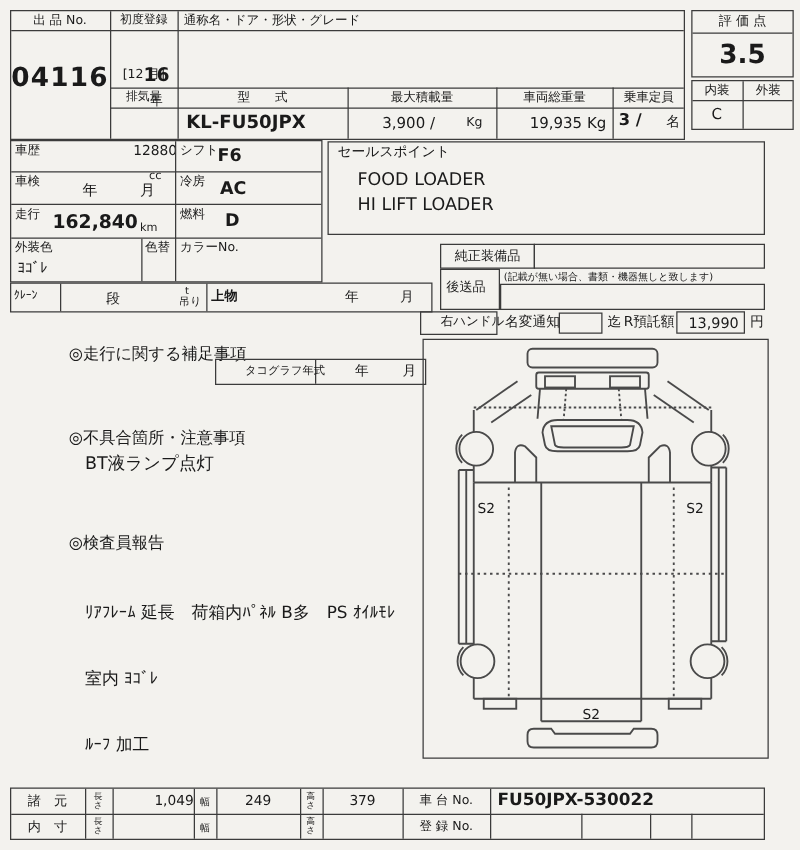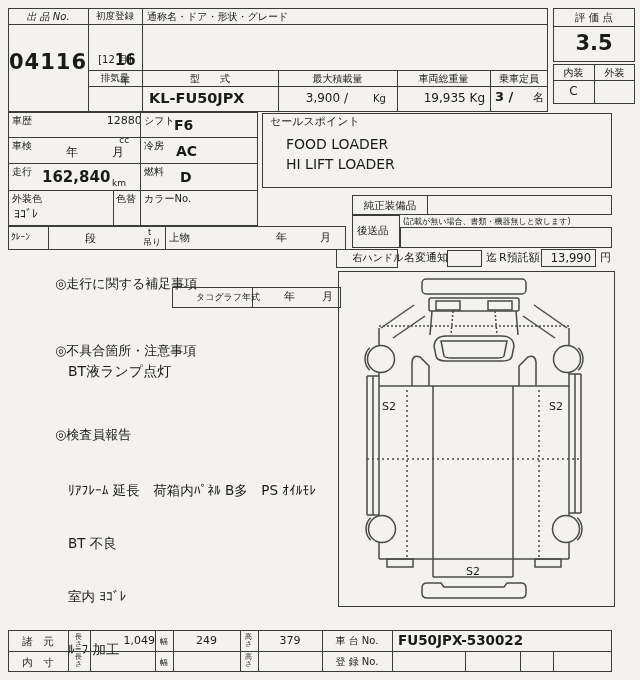--- a/index.html
+++ b/index.html
@@ -22,21 +22,21 @@
   <div class="bx" style="left:8px;top:8px;width:540px;height:104px;"></div>
   <div class="vl" style="left:88px;top:9px;height:102px;"></div>
   <div class="vl" style="left:142px;top:9px;height:102px;"></div>
   <div class="hl" style="left:9px;top:24px;width:538px;"></div>
   <div class="hl" style="left:88px;top:70px;width:459px;"></div>
   <div class="hl" style="left:88px;top:86px;width:459px;"></div>
   <div class="vl" style="left:278px;top:70px;height:41px;"></div>
   <div class="vl" style="left:397px;top:70px;height:41px;"></div>
   <div class="vl" style="left:490px;top:70px;height:41px;"></div>
 
-  <div class="t c" style="left:8px;top:11px;width:80px;font-size:10px;font-style:italic;">出 品 No.</div>
+  <div class="t c" style="left:8px;top:11px;width:80px;font-size:10px;">出 品 No.</div>
   <div class="t c" style="left:8px;top:50px;width:80px;font-size:21px;font-weight:600;letter-spacing:1px;">04116</div>
 
   <div class="t c" style="left:88px;top:11px;width:54px;font-size:9.5px;">初度登録</div>
   <div class="t c" style="left:88px;top:33px;width:54px;">
     <span style="font-size:15px;font-weight:600;">16</span>
     <span style="font-size:10px;">年</span>
   </div>
   <div class="t c" style="left:88px;top:54px;width:54px;font-size:10px;">[12 月]</div>
 
   <div class="t" style="left:147px;top:11px;font-size:10px;">通称名・ドア・形状・グレード</div>
@@ -102,21 +102,21 @@
   <div class="t" style="left:116px;top:193px;font-size:10px;">色替</div>
   <div class="t" style="left:144px;top:193px;font-size:10px;">カラーNo.</div>
 
   <div class="bx" style="left:8px;top:226px;width:338px;height:24px;"></div>
   <div class="vl" style="left:48px;top:227px;height:22px;"></div>
   <div class="vl" style="left:165px;top:227px;height:22px;"></div>
   <div class="t" style="left:11px;top:232px;font-size:9.5px;">ｸﾚｰﾝ</div>
   <div class="t" style="left:85px;top:233px;font-size:11px;">段</div>
   <div class="t" style="left:148px;top:228px;font-size:8px;">t</div>
   <div class="t" style="left:143px;top:237px;font-size:9px;">吊り</div>
-  <div class="t" style="left:169px;top:231px;font-size:10.5px;">上物</div>
+  <div class="t" style="left:169px;top:231px;font-size:10.5px;font-weight:bold;">上物</div>
   <div class="t" style="left:276px;top:232px;font-size:11px;">年</div>
   <div class="t" style="left:320px;top:232px;font-size:11px;">月</div>
 
   <div class="bx" style="left:262px;top:113px;width:350px;height:75px;"></div>
   <div class="t" style="left:270px;top:116px;font-size:11px;">セールスポイント</div>
   <div class="t" style="left:286px;top:136px;font-size:14px;">FOOD LOADER</div>
   <div class="t" style="left:286px;top:156px;font-size:14px;">HI LIFT LOADER</div>
 
   <div class="bx" style="left:352px;top:195px;width:76px;height:20px;"></div>
   <div class="bx" style="left:427px;top:195px;width:185px;height:20px;"></div>
@@ -206,21 +206,20 @@
   <div class="t c" style="left:188px;top:292px;width:80px;font-size:9px;">タコグラフ年式</div>
   <div class="t" style="left:284px;top:291px;font-size:11px;">年</div>
   <div class="t" style="left:322px;top:291px;font-size:11px;">月</div>
 
   <div class="t" style="left:55px;top:344px;font-size:13px;">◎不具合箇所・注意事項</div>
   <div class="t" style="left:68px;top:363px;font-size:14px;">BT液ランプ点灯</div>
 
   <div class="t" style="left:55px;top:428px;font-size:13px;">◎検査員報告</div>
   <div class="t" style="left:68px;top:447px;font-size:13.5px;line-height:17.6px;">
     <div>ﾘｱﾌﾚｰﾑ 延長　荷箱内ﾊﾟﾈﾙ B多　PS ｵｲﾙﾓﾚ</div>
-    <div>BT 不良</div>
     <div>室内 ﾖｺﾞﾚ</div>
     <div>ﾙｰﾌ 加工</div>
     
     
     
     
     
     
   </div>
 

